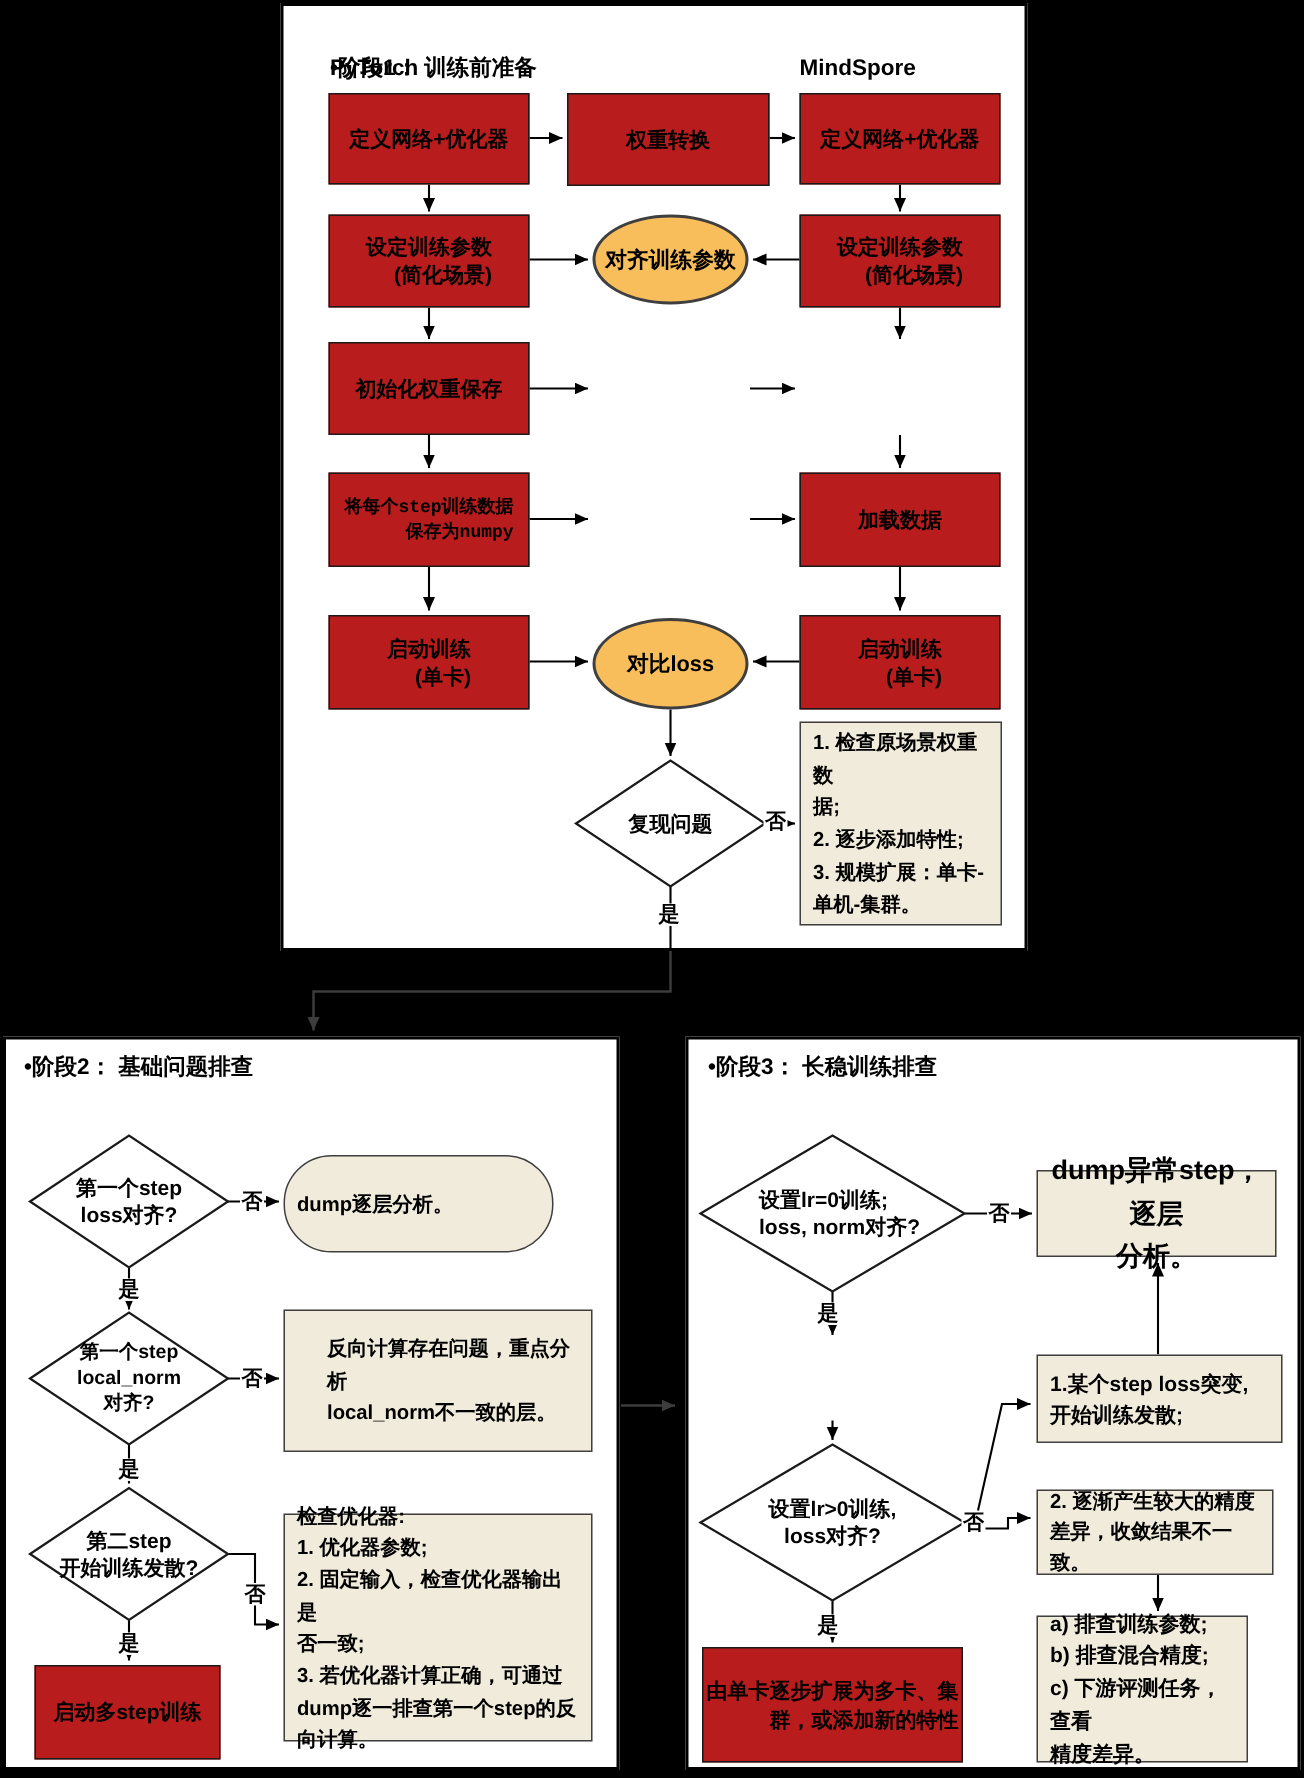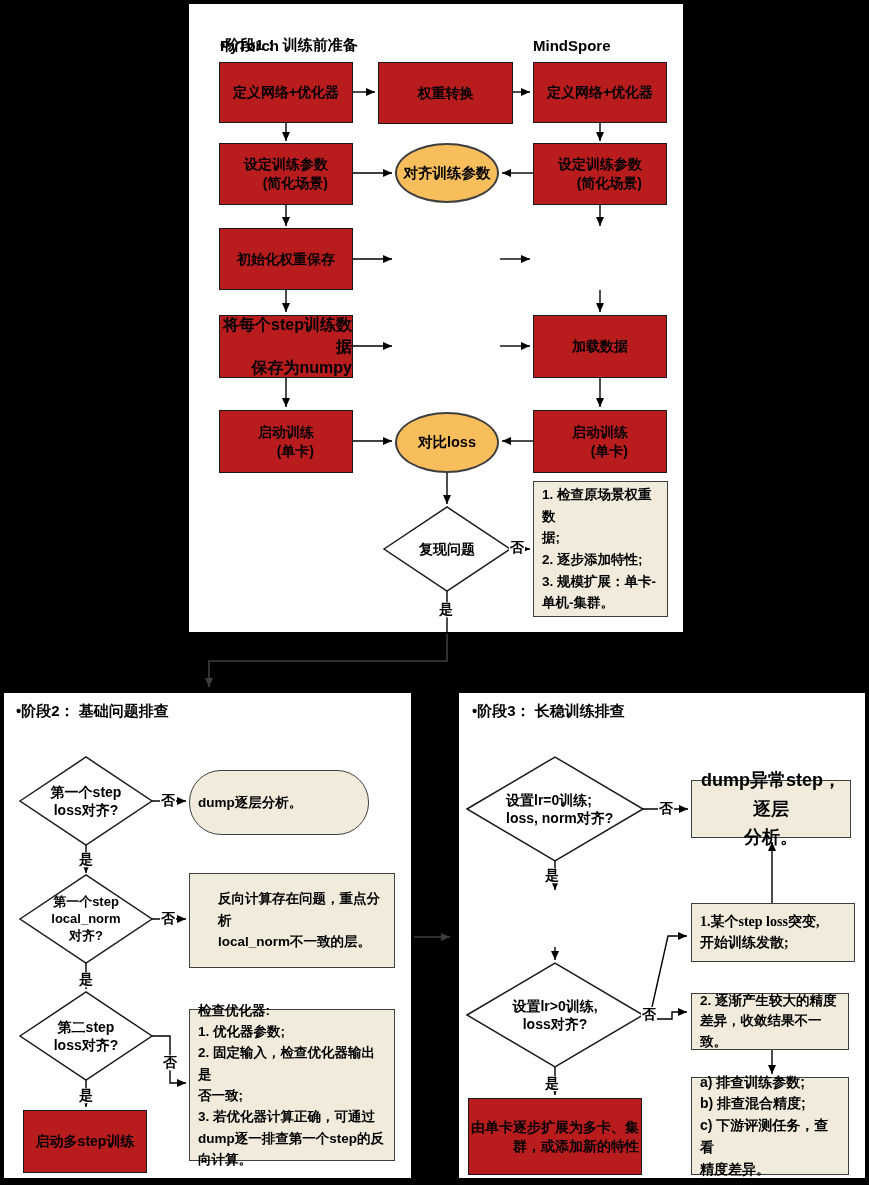--- a/index.html
+++ b/index.html
@@ -10,21 +10,21 @@
   }
   .panel{position:absolute;background:var(--c-panel_bg,#fff);border:2px solid #000;box-sizing:border-box;z-index:0;}
   svg.overlay{position:absolute;left:0;top:0;z-index:1;pointer-events:none;}
   .ptitle{position:absolute;z-index:3;font-size:15px;font-weight:bold;color:#000;white-space:nowrap;}
   .fwlabel{position:absolute;z-index:3;font-size:15px;font-weight:bold;color:#000;white-space:nowrap;}
   .box,.note,.ellipse{
     position:absolute;z-index:2;box-sizing:border-box;color:#000;font-weight:bold;
     white-space:pre-line;display:flex;align-items:center;justify-content:center;
   }
   .box{background:#b91c1c;border:1.5px solid #1a1a1a;font-size:14px;line-height:1.35;text-align:right;}
-  .box.small{font-size:16px;}
+  .box.small{font-size:12px;font-family:Liberation Mono, monospace;}
   .ellipse{background:var(--c-accent_orange,#F9BE5C);border:2px solid #3f3f3f;border-radius:50%;font-size:14.5px;text-align:center;}
   .note{background:var(--c-note_beige,#F0EBDB);border:1.5px solid #3f3f3f;font-size:13.5px;line-height:1.6;text-align:left;justify-content:flex-start;padding:4px 8px;}
   .dtx{position:absolute;z-index:3;color:#000;font-weight:bold;font-size:14px;line-height:1.3;
        text-align:center;white-space:pre-line;transform:translate(-50%,-50%);}
   .dtx.left{transform:translateY(-50%);text-align:left;}
   .dtx.tiny{font-size:13px;}
   .yn{position:absolute;z-index:3;background:#fff;color:#000;font-weight:bold;font-size:14px;
       transform:translate(-50%,-50%);padding:0 1px;line-height:1.1;}
 </style>
 </head>
@@ -148,21 +148,21 @@
 
   <div class="dtx tiny" style="left:86px;top:919px;">第一个step
 local_norm
 对齐?</div>
   <div class="yn" style="left:168px;top:919px;">否</div>
   <div class="note" style="left:189px;top:873px;width:206px;height:95px;padding-left:28px;">反向计算存在问题，重点分析
 local_norm不一致的层。</div>
   <div class="yn" style="left:86px;top:980px;">是</div>
 
   <div class="dtx" style="left:86px;top:1036px;">第二step
-loss对齐?</div>
+开始训练发散?</div>
   <div class="yn" style="left:170px;top:1063px;">否</div>
   <div class="note" style="left:189px;top:1009px;width:206px;height:152px;line-height:1.58;">检查优化器:
 1. 优化器参数;
 2. 固定输入，检查优化器输出是
 否一致;
 3. 若优化器计算正确，可通过
 dump逐一排查第一个step的反
 向计算。</div>
   <div class="yn" style="left:86px;top:1096px;">是</div>
 
@@ -176,25 +176,25 @@
   <div class="note" style="left:691px;top:780px;width:160px;height:58px;justify-content:center;text-align:center;font-size:18px;">dump异常step，逐层
 分析。</div>
   <div class="yn" style="left:552px;top:876px;">是</div>
 
 
   <div class="dtx" style="left:555px;top:1015px;">设置lr&gt;0训练,
 loss对齐?</div>
   <div class="yn" style="left:649px;top:1015px;">否</div>
   <div class="yn" style="left:552px;top:1084px;">是</div>
 
-  <div class="note" style="left:691px;top:903px;width:164px;height:59px;font-size:14px;line-height:1.45;font-family:Liberation Serif, serif;">1.某个step loss突变,
+  <div class="note" style="left:691px;top:903px;width:164px;height:59px;font-size:14px;line-height:1.45;">1.某个step loss突变,
 开始训练发散;</div>
   <div class="note" style="left:691px;top:993px;width:158px;height:57px;font-size:13.5px;line-height:1.5;">2. 逐渐产生较大的精度
 差异，收敛结果不一致。</div>
-  <div class="note" style="left:691px;top:1077px;width:158px;height:98px;font-size:14px;line-height:1.55;">a) 排查训练参数;
+  <div class="note" style="left:691px;top:1077px;width:141px;height:98px;font-size:14px;line-height:1.55;">a) 排查训练参数;
 b) 排查混合精度;
 c) 下游评测任务，查看
 精度差异。</div>
 
   <div class="box" style="left:468px;top:1098px;width:174px;height:77px;">由单卡逐步扩展为多卡、集
 群，或添加新的特性</div>
 
 </div>
 
 </body></html>

